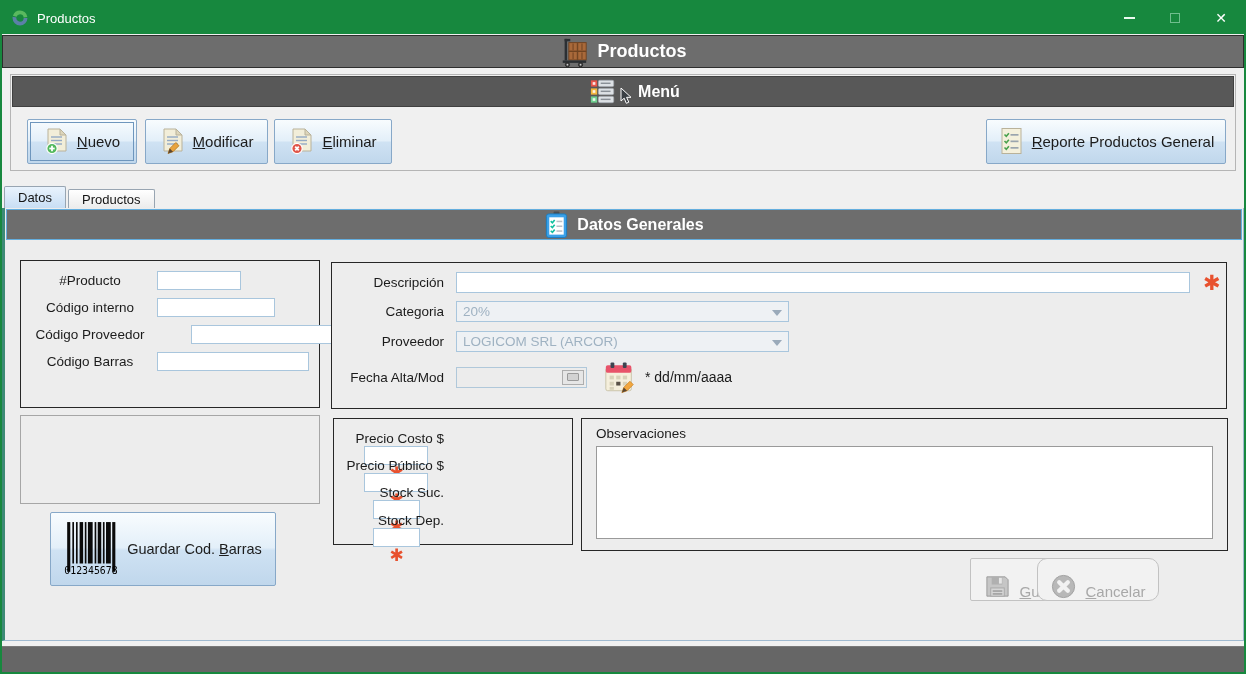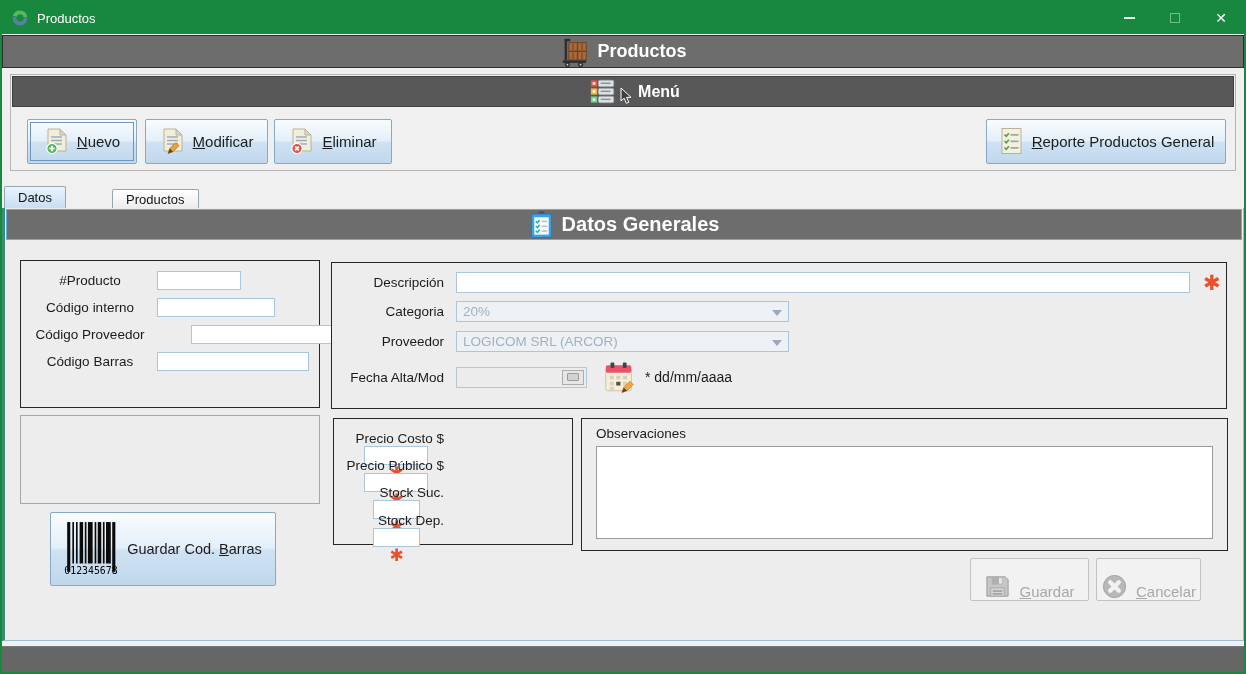--- a/index.html
+++ b/index.html
@@ -35,32 +35,32 @@
                  display:flex; align-items:center; justify-content:center; gap:7px;
                  font-size:15px; color:#1c1c1c; }
   .toolbar-btn.focused { outline:1px solid #6e96bd; outline-offset:-4px; }
   #btn-nuevo     { left:16px;  top:44px; width:110px; height:45px; }
   #btn-modificar { left:134px; top:44px; width:123px; height:45px; }
   #btn-eliminar  { left:263px; top:44px; width:118px; height:45px; }
   #btn-reporte   { left:975px; top:44px; width:240px; height:45px; }
   .u { text-decoration:underline; }
 
   
-  .tab-strip { position:absolute; left:2px; top:184px; height:22px; display:flex; align-items:flex-end;gap:44px; }
+  .tab-strip { position:absolute; left:2px; top:184px; height:22px; display:flex; align-items:flex-end; }
   .tab { height:19px; display:flex; align-items:center; padding:0 13px; margin-right:2px;
          font-size:13px; color:#141414; background:linear-gradient(#ffffff,#ececec);
          border:1px solid #98a5b2; border-bottom:none; border-radius:2px 2px 0 0; cursor:pointer; }
   .tab.active { height:22px; background:linear-gradient(#e9f3fd,#c8def4); }
 
   
   .tab-page { position:absolute; left:0; top:206px; width:1242px; height:433px; background:#ededed;
               border-left:3px solid #3d8a76; border-right:1px solid #9fb9cf; border-bottom:1px solid #9fb9cf; }
   .section-bar { position:absolute; left:1px; top:1px; right:1px; height:31px; background:#6d6d6d;
                  border:1px solid #64aede; display:flex; align-items:center; justify-content:center; gap:8px; }
-  .section-title { color:#fff; font-weight:bold; font-size:20px; }
+  .section-title { color:#fff; font-weight:bold; font-size:16px; }
 
   .panel { position:absolute; border:1px solid #262626; background:#ededed; }
   #panel-codes   { left:15px;  top:52px;  width:300px; height:148px; }
   #panel-general { left:326px; top:54px;  width:896px; height:147px; }
   #panel-price   { left:328px; top:210px; width:240px; height:127px; }
   #panel-obs     { left:576px; top:210px; width:647px; height:133px; }
   #panel-empty   { left:15px;  top:207px; width:300px; height:89px; border:1px solid #a6a6a6; }
 
   .frow { position:absolute; display:flex; align-items:center; }
   .flabel { font-size:13.5px; color:#1b1b1b; white-space:nowrap; }
@@ -99,21 +99,21 @@
   
   #btn-barcode { position:absolute; left:45px; top:304px; width:226px; height:74px;
                  border:1px solid #87a8c8; border-radius:2px; cursor:pointer;
                  background:linear-gradient(#f8fcfe, #e3eff9 48%, #cfe2f3 52%, #c0d7ec);
                  display:flex; align-items:center; justify-content:center; gap:9px;
                  font-size:14.5px; color:#1c1c1c; }
   .action-btn { position:absolute; border:1px solid #c2c2c2; border-radius:2px; background:#f2f2f2;
                 display:flex; align-items:flex-end; justify-content:center; gap:8px;
                 font-size:15px; color:#a8a8a8; cursor:default; }
   #btn-guardar  { left:965px;  top:350px; width:119px; height:43px; }
-  #btn-cancelar { left:1091px; top:350px; width:105px; height:43px; }
+  #btn-cancelar { left:1032px; top:350px; width:122px; height:43px;border-radius:10px; }
 
   
   .footer { position:absolute; left:0; right:0; bottom:0; height:26px; background:#666; border-top:1px solid #787878; }
 </style>
 </head>
 <body>
 
 <div class="window">
 
   <div class="titlebar">

